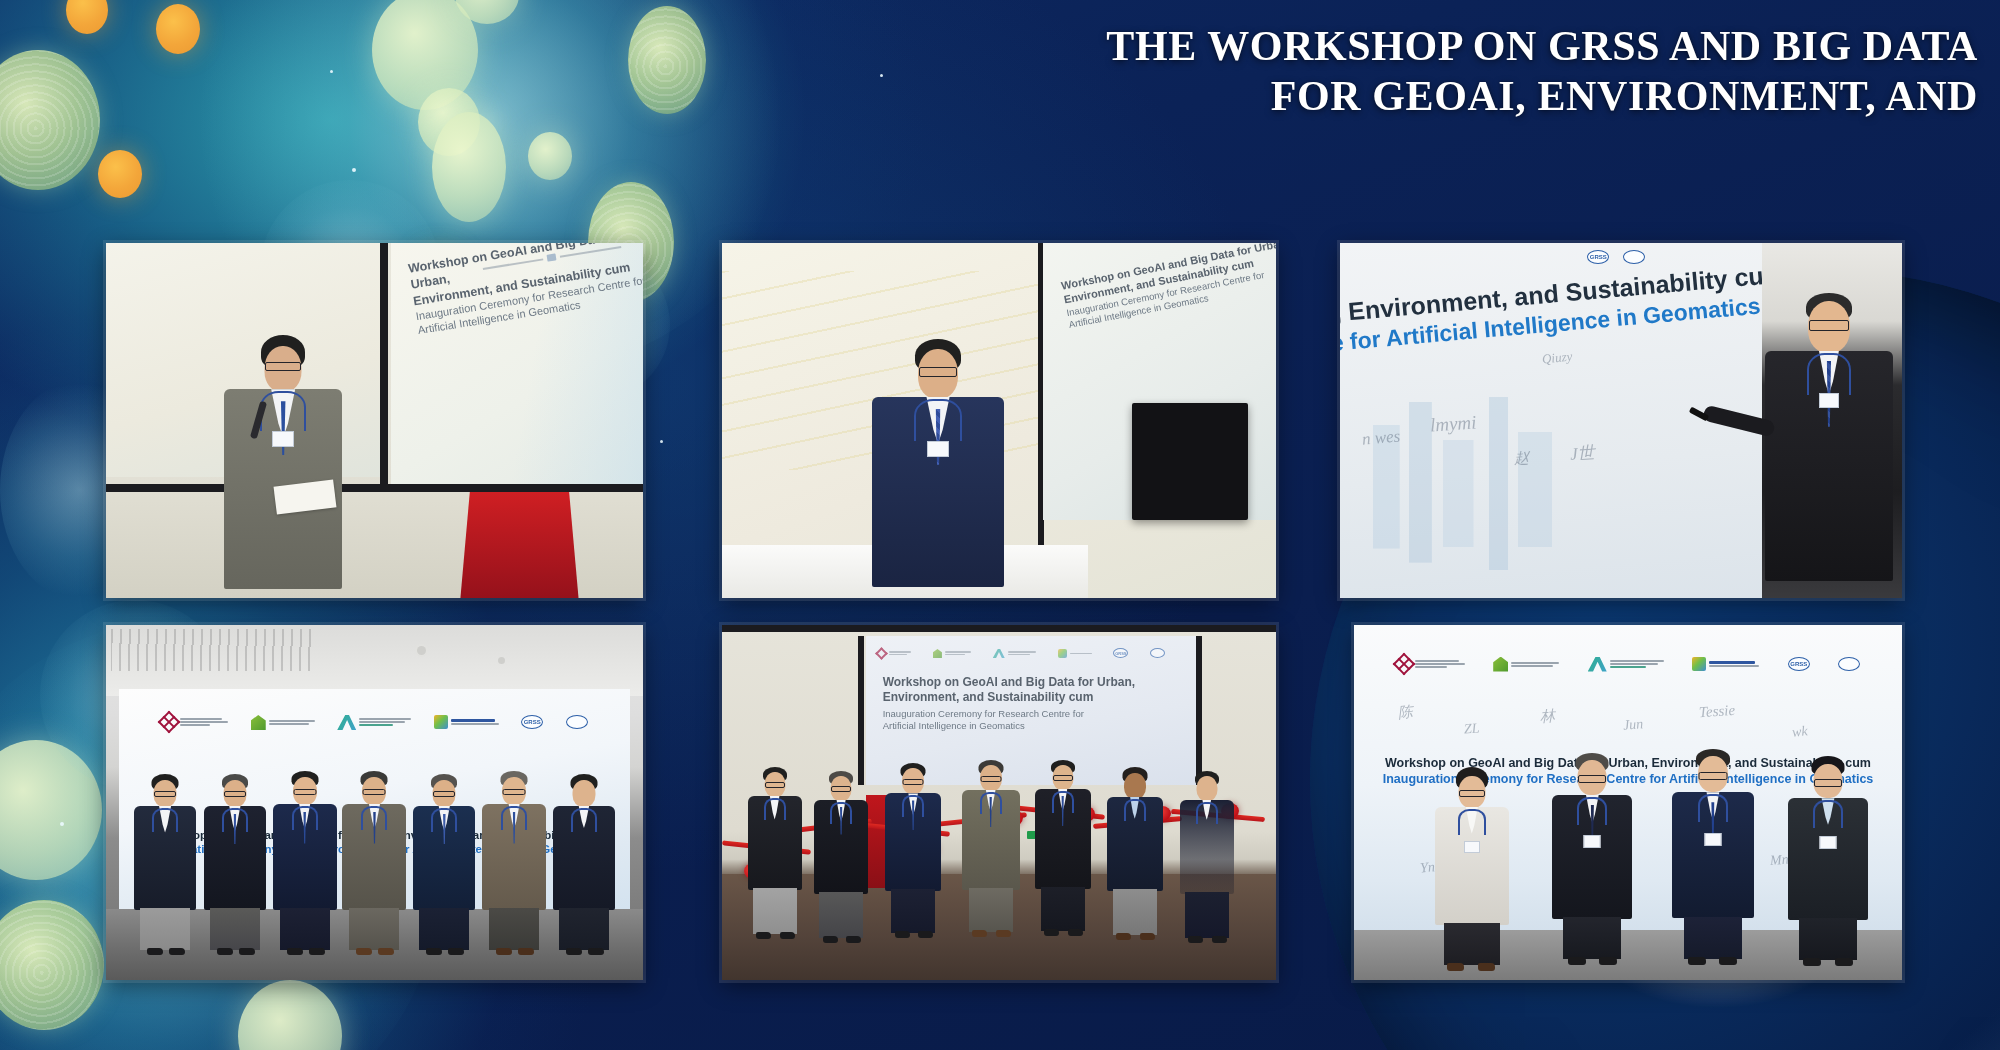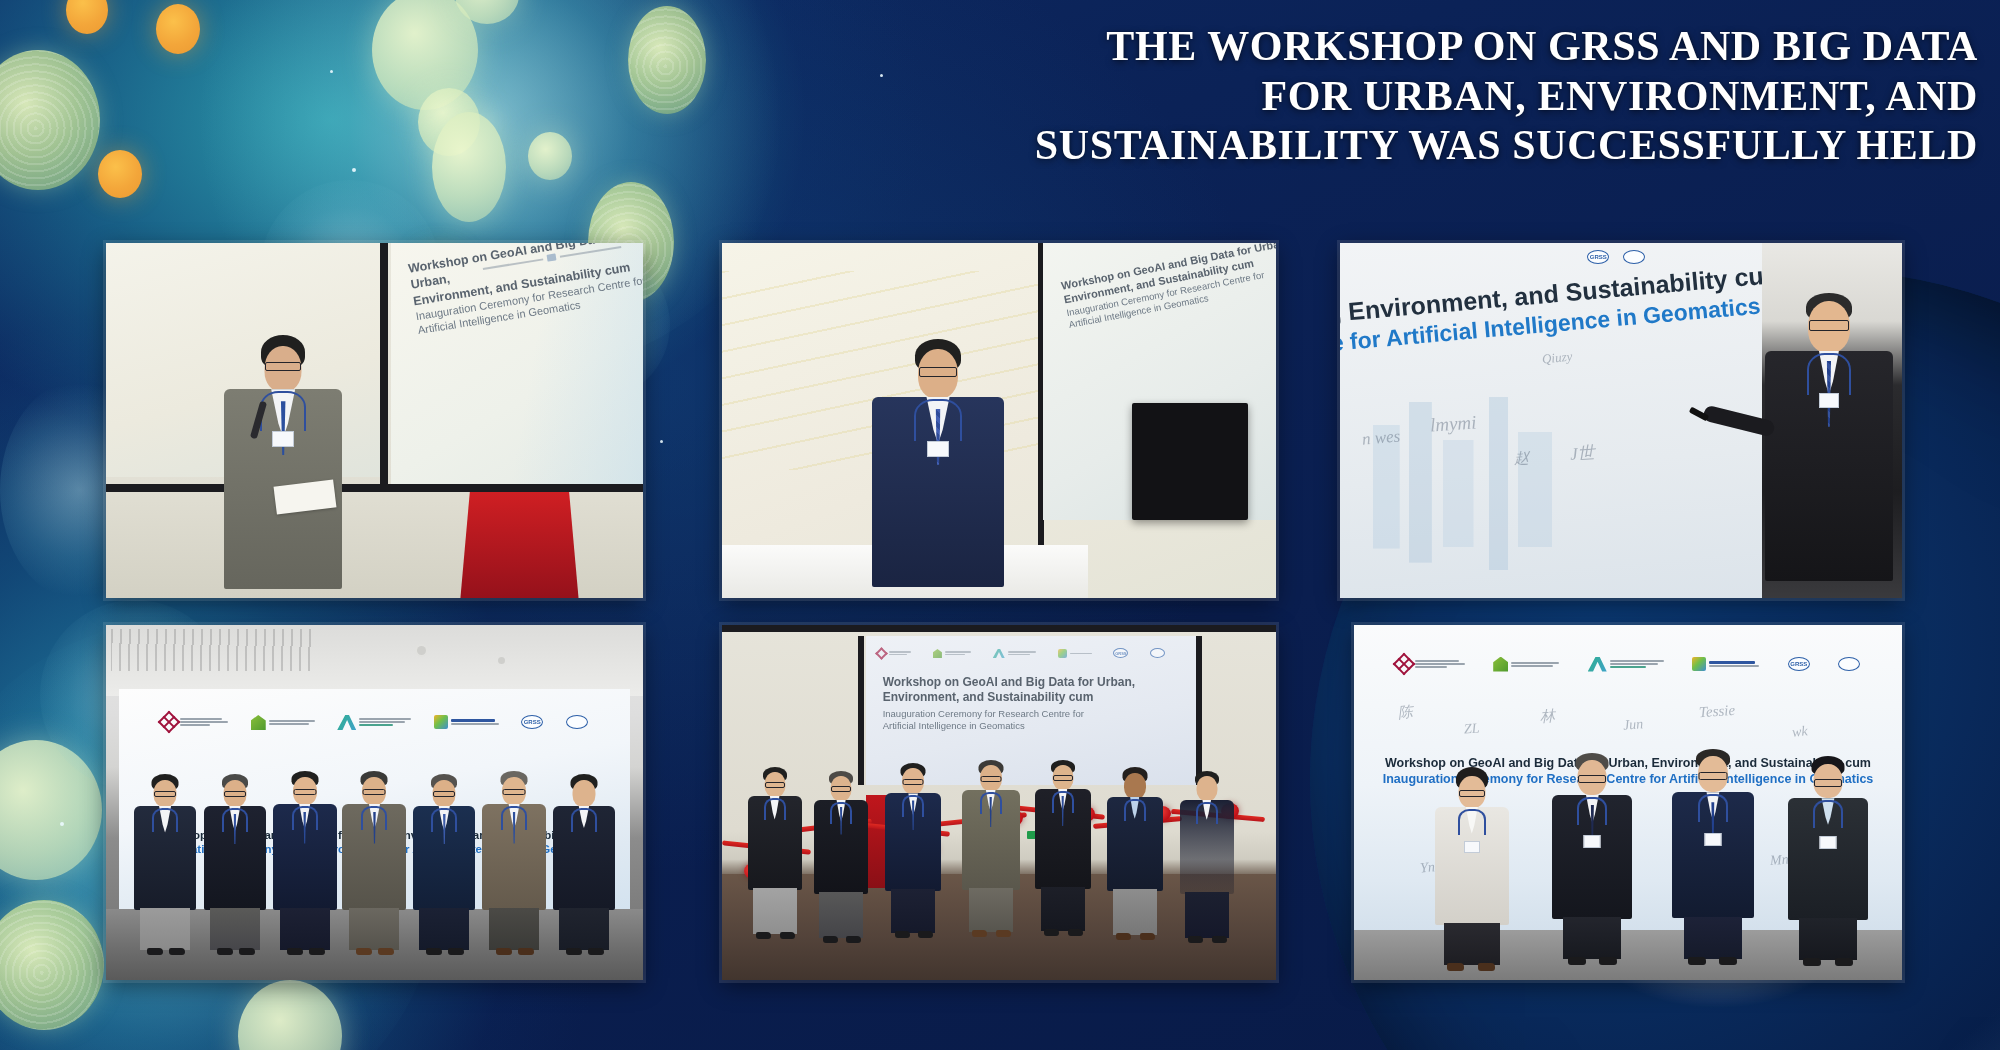--- a/index.html
+++ b/index.html
@@ -152,22 +152,21 @@
   <span class="speck" style="left:236px;top:256px;width:3px;height:3px"></span>
   <span class="speck" style="left:432px;top:348px;width:3px;height:3px"></span>
   <span class="speck" style="left:168px;top:560px;width:4px;height:4px"></span>
   <span class="speck" style="left:60px;top:822px;width:4px;height:4px"></span>
   <span class="speck" style="left:660px;top:440px;width:3px;height:3px"></span>
   <span class="speck" style="left:880px;top:74px;width:3px;height:3px"></span>
   <span class="speck" style="left:330px;top:70px;width:3px;height:3px"></span>
 
   <h1 id="title">
     <span class="tl">THE WORKSHOP ON GRSS AND BIG DATA</span>
-    <span class="tl">FOR URBAN, ENVIRONMENT, AND</span>
-    <span class="tl">SUSTAINABILITY WAS SUCCESSFULLY HELD</span>
+    <span class="tl">FOR GEOAI, ENVIRONMENT, AND</span>
   </h1>
 
   <div class="photo" id="p1" style="left:106px; top:243px; width:537px; height:355px;">
     <div class="room-wall"></div>
     <div class="screen" style="left:0; top:0; width:52%; height:66%;"></div>
     <div class="darkframe" style="left:51%; top:0; width:1.6%; height:68%;"></div>
     <div class="screen" style="left:53%; top:0; right:0; height:68%; background:linear-gradient(150deg,#f7f6ee,#eef1ea 60%,#e5ebe6);"></div>
     <div style="position:absolute;left:53%;top:0;right:0;height:68%;background:linear-gradient(100deg,rgba(255,255,255,0) 55%,rgba(190,220,238,.45) 100%);"></div>
 
     <div class="slide-txt" style="left:56%; top:5%; width:46%; font-size:12.5px; transform:rotate(-9deg); transform-origin:left top;">

